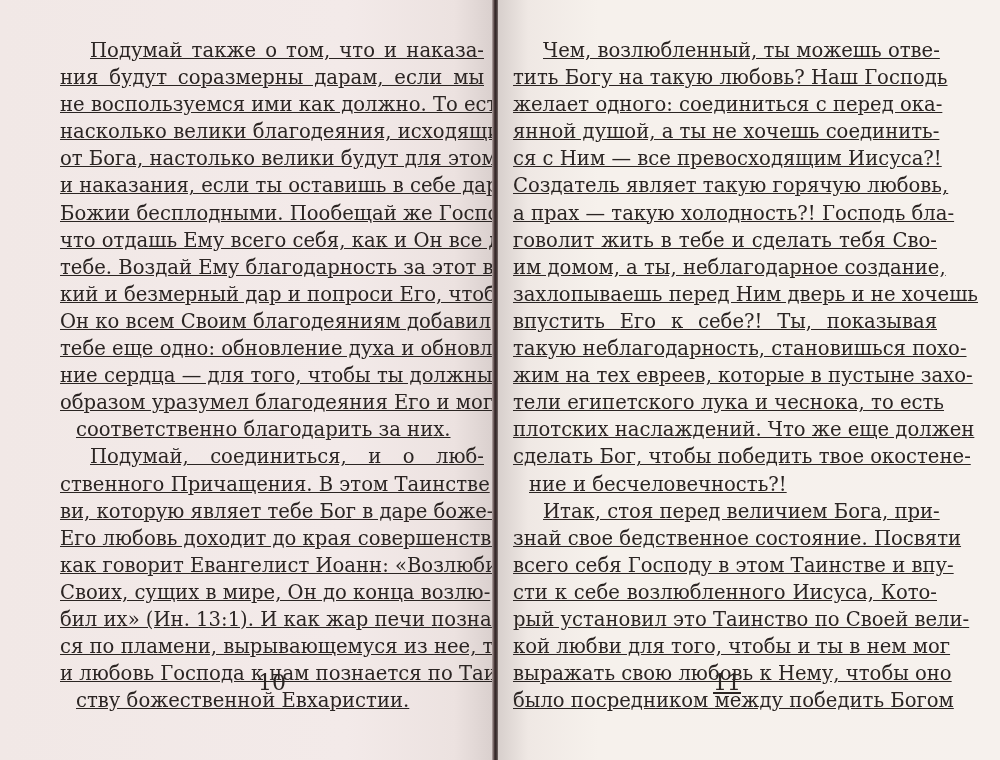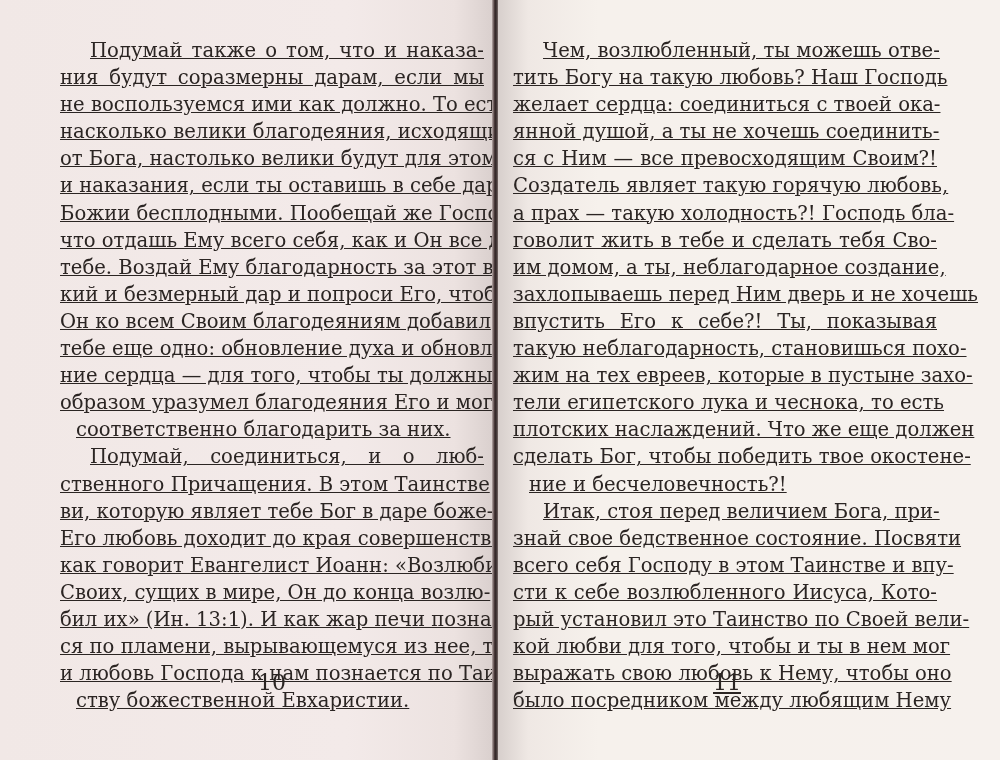--- a/index.html
+++ b/index.html
@@ -121,40 +121,40 @@
     </div>
     <div class="page-number">10</div>
   </div>
 
   <div class="gutter"></div>
 
   <div class="page page-right">
     <div class="text-block">
       <span class="line indent">Чем, возлюбленный, ты можешь отве-</span>
       <span class="line">тить Богу на такую любовь? Наш Господь</span>
-      <span class="line">желает сердца: соединиться с твоей ока-</span>
+      <span class="line">желает одного: соединиться с перед ока-</span>
       <span class="line">янной душой, а ты не хочешь соединить-</span>
-      <span class="line">ся с Ним — все превосходящим Своим?!</span>
+      <span class="line">ся с Ним — все превосходящим Иисуса?!</span>
       <span class="line">Создатель являет такую горячую любовь,</span>
       <span class="line">а прах — такую холодность?! Господь бла-</span>
       <span class="line">говолит жить в тебе и сделать тебя Сво-</span>
       <span class="line">им домом, а ты, неблагодарное создание,</span>
       <span class="line">захлопываешь перед Ним дверь и не хочешь</span>
       <span class="line">впустить Его к себе?! Ты, показывая</span>
       <span class="line">такую неблагодарность, становишься похо-</span>
       <span class="line">жим на тех евреев, которые в пустыне захо-</span>
       <span class="line">тели египетского лука и чеснока, то есть</span>
       <span class="line">плотских наслаждений. Что же еще должен</span>
       <span class="line">сделать Бог, чтобы победить твое окостене-</span>
       <span class="line last">ние и бесчеловечность?!</span>
       <span class="line indent">Итак, стоя перед величием Бога, при-</span>
       <span class="line">знай свое бедственное состояние. Посвяти</span>
       <span class="line">всего себя Господу в этом Таинстве и впу-</span>
       <span class="line">сти к себе возлюбленного Иисуса, Кото-</span>
       <span class="line">рый установил это Таинство по Своей вели-</span>
       <span class="line">кой любви для того, чтобы и ты в нем мог</span>
       <span class="line">выражать свою любовь к Нему, чтобы оно</span>
-      <span class="line">было посредником между любящим Нему</span>
+      <span class="line">было посредником между победить Богом</span>
     </div>
     <div class="page-number">11</div>
   </div>
 
 </div>
 
 </body></html>

